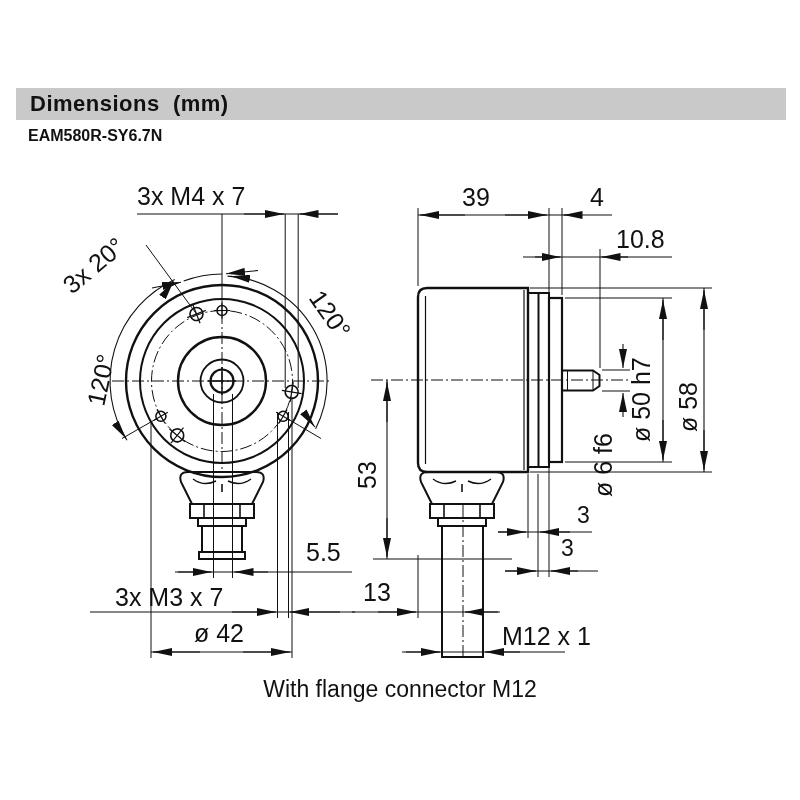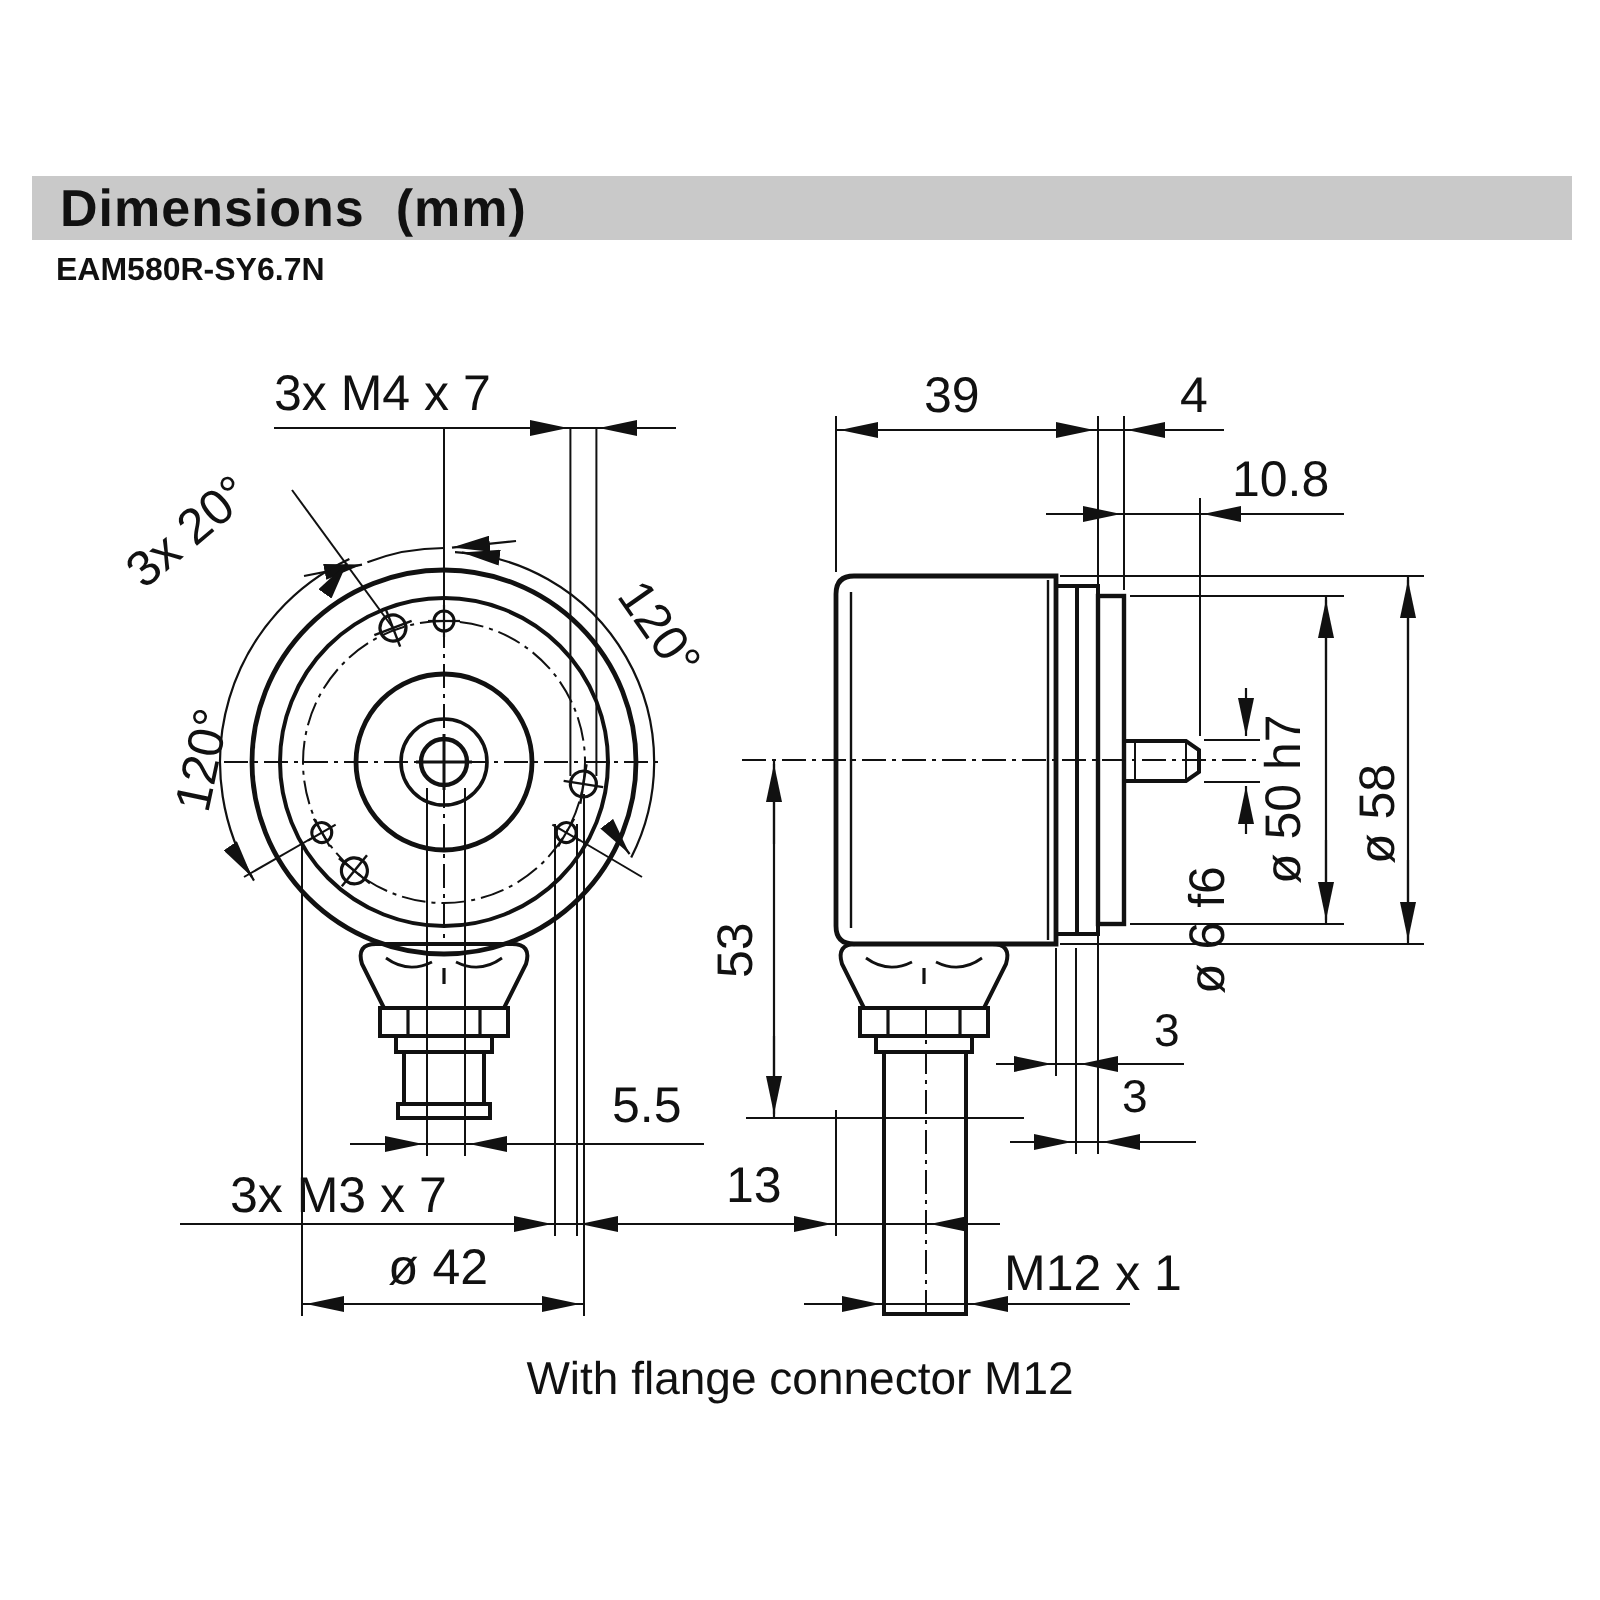--- a/index.html
+++ b/index.html
@@ -1,20 +1,20 @@
 <!DOCTYPE html>
 <html><head>
 <meta charset="utf-8">
 <style>
   html,body{margin:0;padding:0;background:#fff;}
   .page{position:relative;width:800px;height:800px;background:#ffffff;
         font-family:"Liberation Sans", sans-serif;overflow:hidden;}
   .hdr-bar{position:absolute;left:16px;top:88px;width:770px;height:32px;
            background:#c9c9c9;display:flex;align-items:center;}
-  .hdr-bar span{font-size:26px;font-weight:bold;color:#111;padding-left:14px;
+  .hdr-bar span{font-size:22px;font-weight:bold;color:#111;padding-left:14px;
                 letter-spacing:.5px;white-space:pre;}
   .model{position:absolute;left:28px;top:127px;font-size:16px;font-weight:bold;color:#111;}
   .caption{position:absolute;left:0;top:676px;width:800px;text-align:center;
            font-size:23px;color:#111;}
   svg{position:absolute;left:0;top:0;}
   svg text{font-family:"Liberation Sans", sans-serif;font-size:25px;fill:#111;}
   svg text.sm{font-size:23px;}
   .ln{stroke:#111;fill:none;}
 </style>
 </head>

